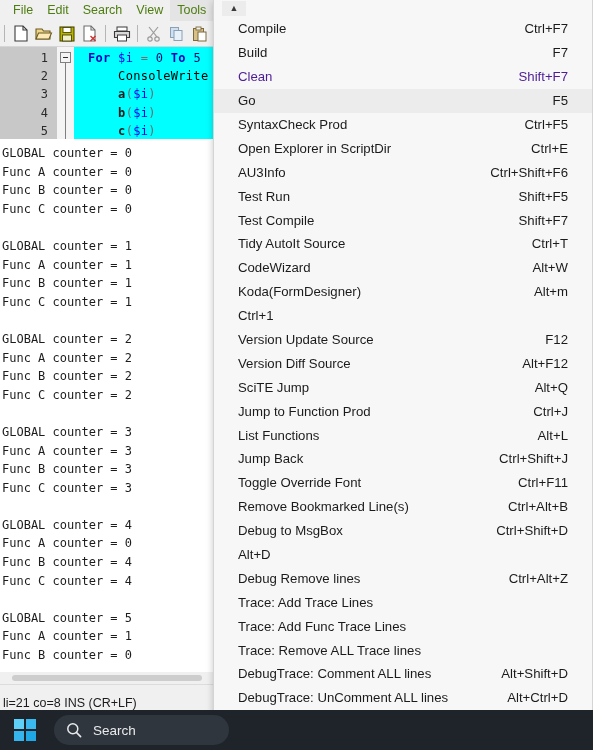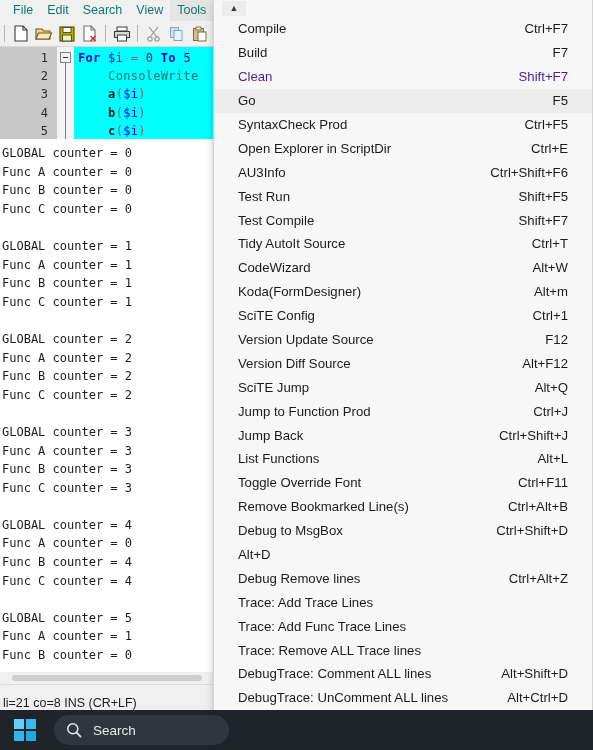--- a/index.html
+++ b/index.html
@@ -38,21 +38,21 @@
     padding-left: 6px;
     font-size: 12.5px;
     color: #1b1b1b;
   }
   .menu-item {
     padding: 3px 7px 4px 7px;
     line-height: 14px;
     white-space: nowrap;
     cursor: default;
     font-size: 12.5px;
-    color: #0f766e;
+    color: #4d7c0f;
   }
   .menu-item.active {
     background: #e4e4e4;
   }
 
   
   #toolbar {
     position: absolute;
     left: 0; top: 21px;
     width: 240px; height: 26px;
@@ -122,31 +122,31 @@
     left: 8px; top: 16px;
     width: 1px; height: 76px;
     background: #808080;
   }
   #codearea {
     flex: 1 1 auto;
     background: #00ffff;
     font-size: 12px;
     line-height: 18.2px;
     padding-top: 2px;
-    padding-left: 4px;
+    padding-left: 14px;
     white-space: pre;
     overflow: hidden;
     letter-spacing: 0.3px;
   }
   .kw  { color: #0000c0; font-weight: bold; }
   .var { color: #0000ee; }
   .num { color: #0a0a6e; }
   .fn  { color: #1a1a1a; font-weight: bold; }
   .pn  { color: #6e6e6e; }
-  .id  { color: #0f766e; }
+  .id  { color: #000000; }
 
   
   #console {
     position: absolute;
     left: 0; top: 139px;
     width: 240px; height: 533px;
     background: #ffffff;
     overflow: hidden;
     font-family: "DejaVu Sans Mono", "Liberation Mono", monospace;
     font-size: 12px;
@@ -423,46 +423,45 @@
         </div>
         <div class="mrow">
           <span class="mlabel">CodeWizard</span>
           <span class="mshort">Alt+W</span>
         </div>
         <div class="mrow">
           <span class="mlabel">Koda(FormDesigner)</span>
           <span class="mshort">Alt+m</span>
         </div>
         <div class="mrow">
-          <span class="mlabel">SciTE Config</span>
           <span class="mshort">Ctrl+1</span>
         </div>
         <div class="mrow">
           <span class="mlabel">Version Update Source</span>
           <span class="mshort">F12</span>
         </div>
         <div class="mrow">
           <span class="mlabel">Version Diff Source</span>
           <span class="mshort">Alt+F12</span>
         </div>
         <div class="mrow">
           <span class="mlabel">SciTE Jump</span>
           <span class="mshort">Alt+Q</span>
         </div>
         <div class="mrow">
           <span class="mlabel">Jump to Function Prod</span>
           <span class="mshort">Ctrl+J</span>
         </div>
         <div class="mrow">
+          <span class="mlabel">List Functions</span>
+          <span class="mshort">Alt+L</span>
+        </div>
+        <div class="mrow">
           <span class="mlabel">Jump Back</span>
           <span class="mshort">Ctrl+Shift+J</span>
-        </div>
-        <div class="mrow">
-          <span class="mlabel">List Functions</span>
-          <span class="mshort">Alt+L</span>
         </div>
         <div class="mrow">
           <span class="mlabel">Toggle Override Font</span>
           <span class="mshort">Ctrl+F11</span>
         </div>
         <div class="mrow">
           <span class="mlabel">Remove Bookmarked Line(s)</span>
           <span class="mshort">Ctrl+Alt+B</span>
         </div>
         <div class="mrow">

